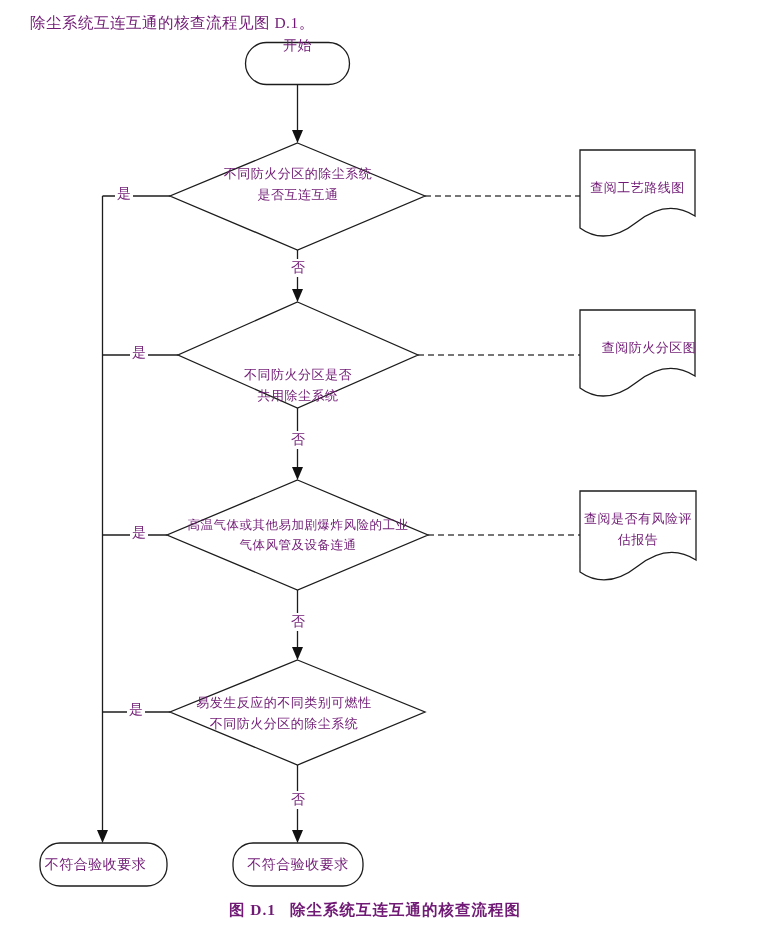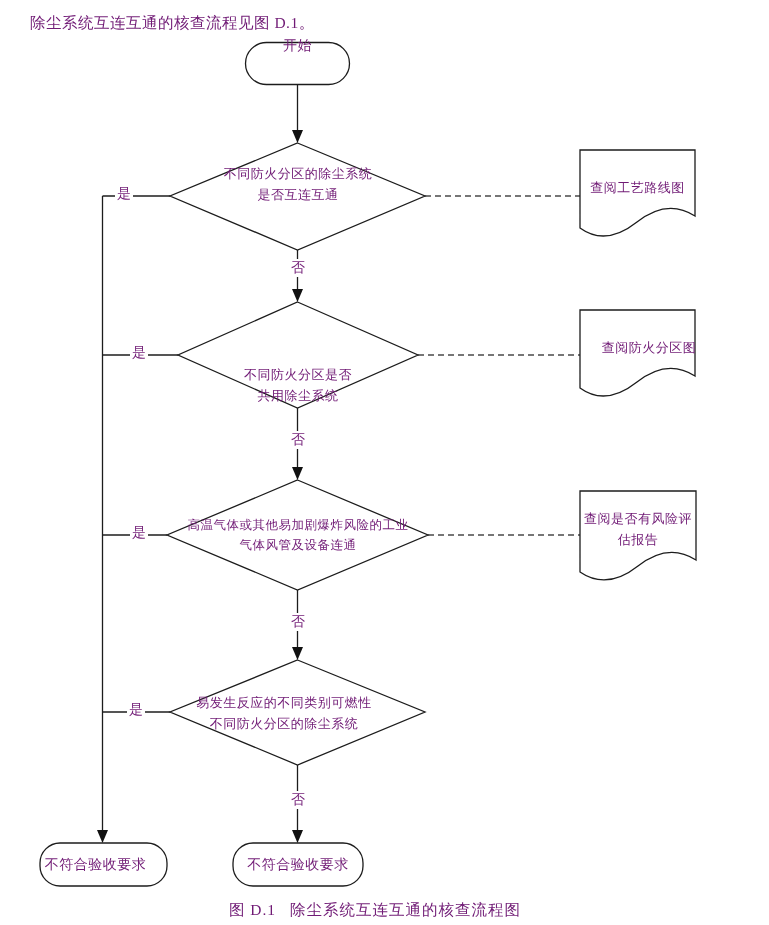--- a/index.html
+++ b/index.html
@@ -26,21 +26,21 @@
   .yes3{left:139px;top:533px;}
   .yes4{left:136px;top:710px;}
   .no1{left:298px;top:268px;}
   .no2{left:298px;top:440px;}
   .no3{left:298px;top:622px;}
   .no4{left:298px;top:800px;}
   .term-text{display:flex;align-items:center;justify-content:center;text-align:center;
              font-size:14px;letter-spacing:0.5px;}
   .fail-text{left:40px;top:843px;width:111px;height:43px;}
   .pass-text{left:233px;top:843px;width:130px;height:43px;}
-  .caption{left:150px;top:900px;width:450px;text-align:center;font-weight:normal;
+  .caption{left:150px;top:900px;width:450px;text-align:center;font-weight:bold;
            font-size:15.5px;letter-spacing:1px;}
   .caption .cap-prefix{margin-right:14px;}
 </style>
 </head>
 <body>
 
 <svg id="canvas-svg" width="769" height="925" viewBox="0 0 769 925">
   <g fill="none" stroke="#1c1c1c" stroke-width="1.3">
 
     <rect x="245.5" y="42.5" width="104" height="42" rx="21" fill="#ffffff"></rect>

